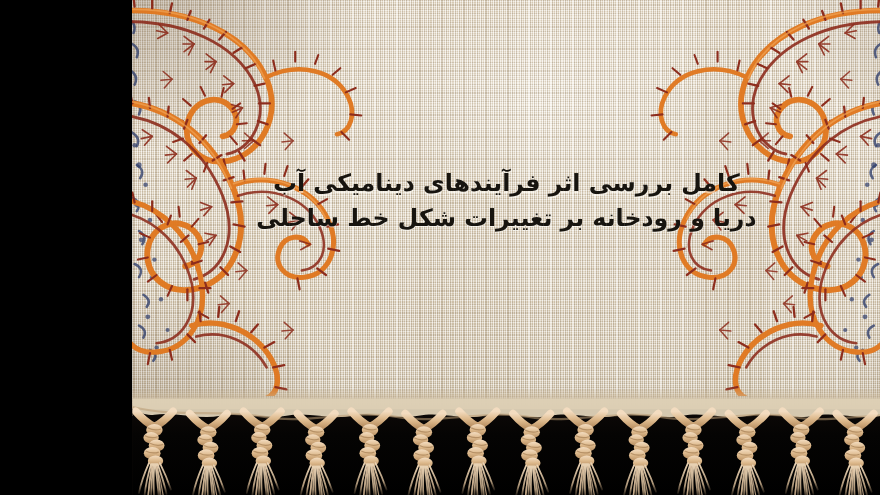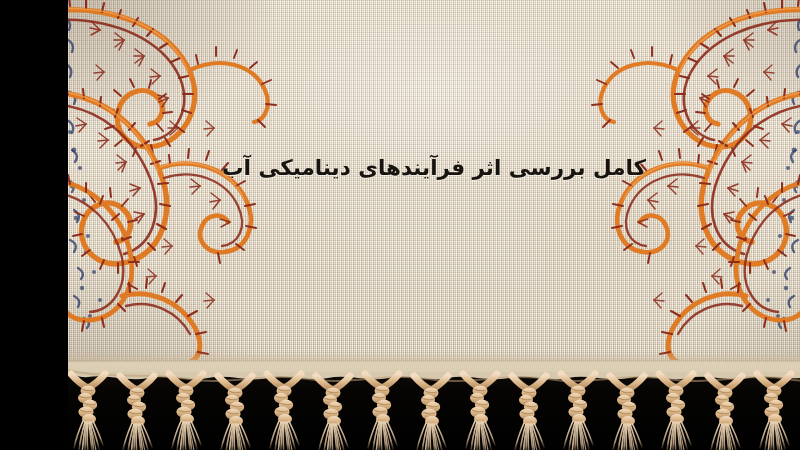--- a/index.html
+++ b/index.html
@@ -1,21 +1,21 @@
 <!DOCTYPE html>
 <html lang="fa" dir="rtl"><head>
 <meta charset="utf-8">
 <title>Pateh Title Card</title>
 <style>
   html,body{margin:0;padding:0;background:#000;}
   *{box-sizing:border-box;}
 
   #stage{
     position:relative;
-    width:732px;height:450px;
+    width:680px;height:450px;
     overflow:hidden;
     background:#0a0705;
     font-family:"DejaVu Sans","Liberation Sans",sans-serif;
   }
 
   
   .cloth{
     position:absolute;left:0;top:0;width:800px;height:378px;
     background-color:#e3d8c4;
     background-image:
@@ -632,20 +632,21 @@
           <path d="M-8 9 C 54 5, 106 29, 124 71"></path>
           <path d="M-8 91 C 40 95, 76 127, 94 171"></path>
           <path d="M96 167 C 130 155, 166 169, 180 199"></path>
         </g>
       </g>
     </svg>
   </div>
 
   <div class="title">
     <span class="ln">کامل بررسی اثر فرآیندهای دینامیکی آب</span>
+    <span class="ln">دریا و رودخانه بر تغییرات شکل خط ساحلی</span>
   </div>
 
   <div class="hem"></div>
   <div class="blackband"></div>
 
   <div class="fringe">
     <svg viewBox="0 0 800 88" preserveAspectRatio="none" aria-hidden="true">
       <defs>
         <linearGradient id="cordG" x1="0" y1="0" x2="0" y2="1">
           <stop offset="0%" stop-color="#f3dcc0"></stop>

